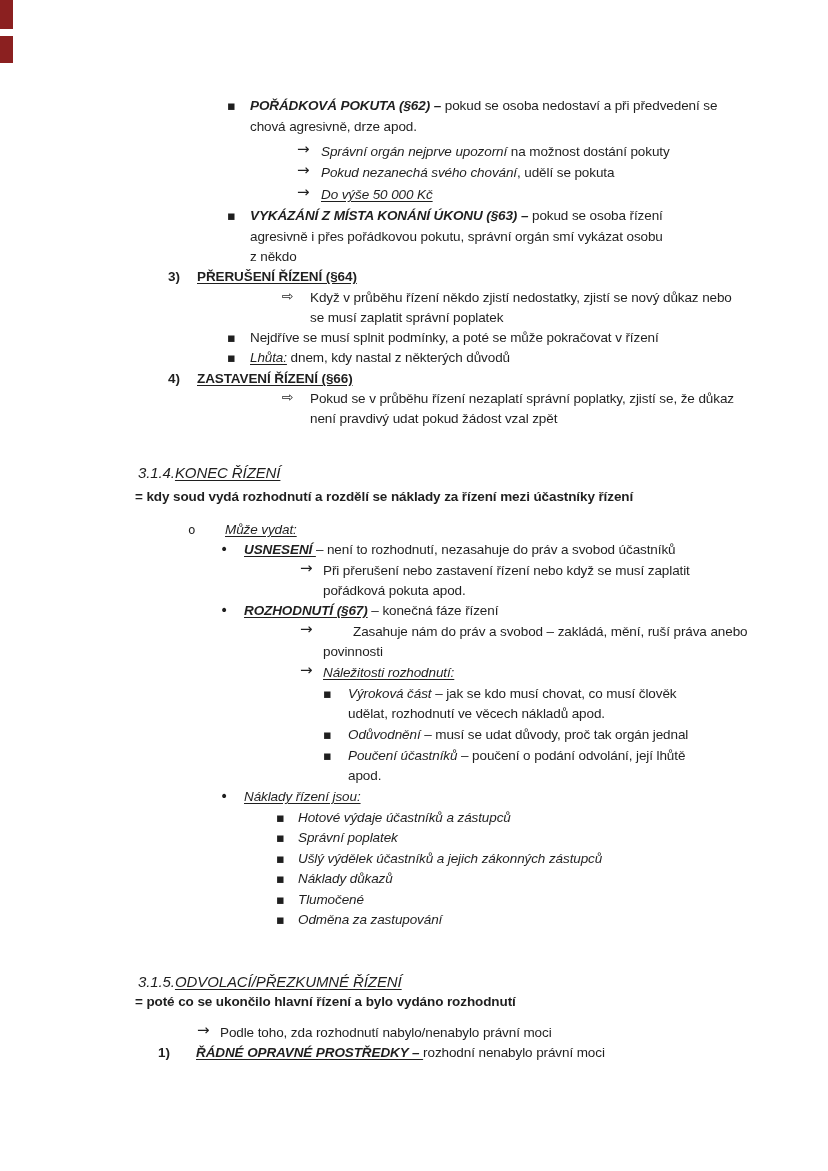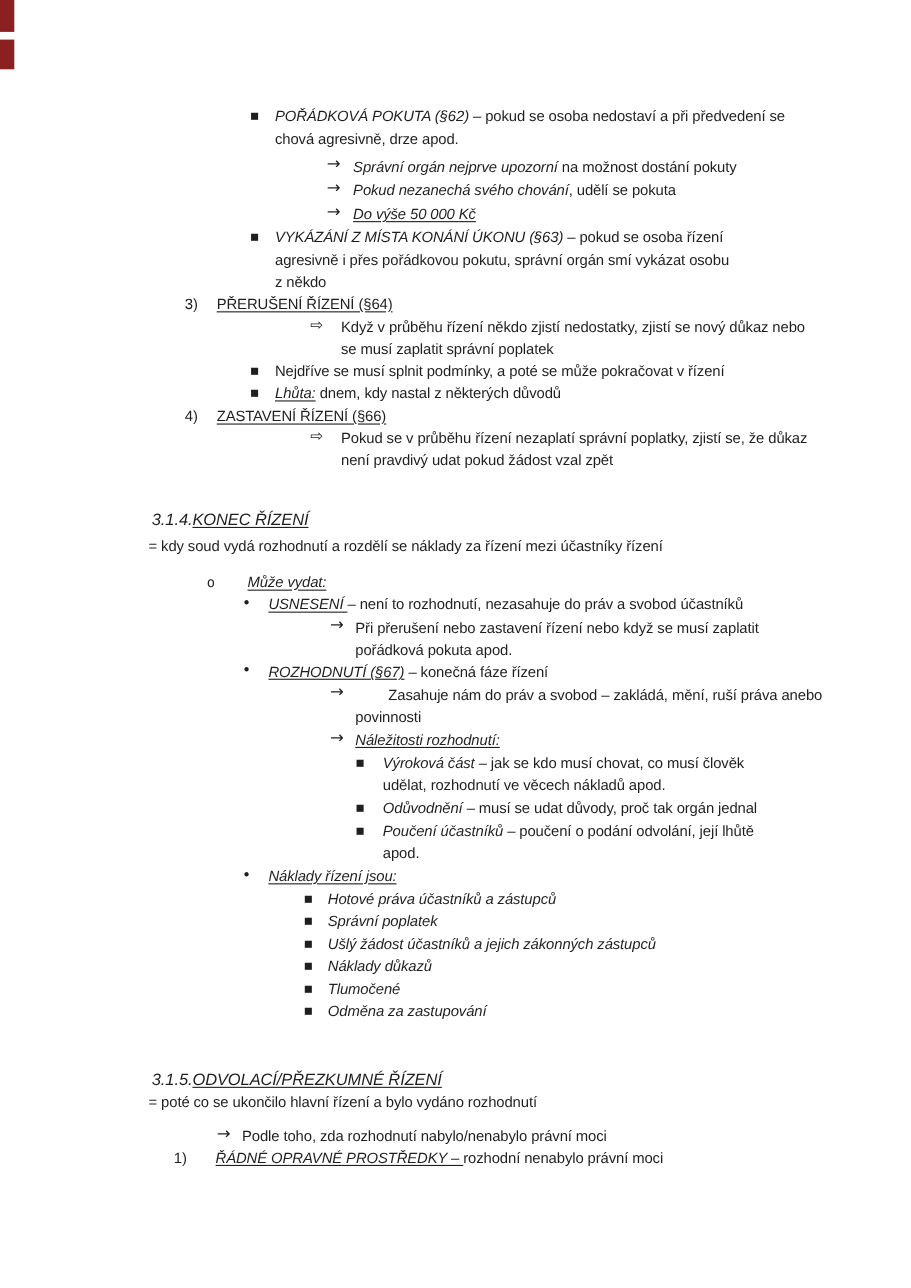--- a/index.html
+++ b/index.html
@@ -8,21 +8,21 @@
     width:828px;height:1171px;
     background:#ffffff;
     font-family:"Liberation Sans","DejaVu Sans",sans-serif;
     color:#1f1f1f;
     overflow:hidden;
   }
   .edge-mark{position:absolute;left:0;width:13px;}
   .line{position:absolute;left:0;right:0;font-size:13.5px;line-height:17px;letter-spacing:-0.1px;}
   .marker{position:absolute;top:0;}
   .text{position:absolute;top:0;white-space:nowrap;}
-  .b{font-weight:normal;}
+  .b{font-weight:bold;}
   .i{font-style:italic;}
   .u{text-decoration:underline;text-underline-offset:2px;}
   .mk-arrow{font-size:15px;top:-2px;font-family:"DejaVu Sans",sans-serif;}
   .mk-harrow{font-size:14px;top:-1px;font-family:"DejaVu Sans",sans-serif;}
   .mk-square{font-size:13px;font-family:"DejaVu Sans",sans-serif;}
   .mk-dot{font-size:14px;font-family:"DejaVu Sans",sans-serif;}
   .mk-circle{font-size:12.5px;font-family:"DejaVu Sans Mono",monospace;}
 </style>
 </head>
 <body>
@@ -145,29 +145,29 @@
       </div>
       <div class="line" style="top: 767px;">
         <span class="text" style="left: 348px;"><span>apod.</span></span>
       </div>
       <div class="line" style="top: 788px;">
         <span class="marker mk-dot" style="left: 220px;">•</span>
         <span class="text" style="left: 244px;"><span class="i u">Náklady řízení jsou:</span></span>
       </div>
       <div class="line" style="top: 809px;">
         <span class="marker mk-square" style="left: 276px;">▪</span>
-        <span class="text" style="left: 298px;"><span class="i">Hotové práva účastníků a zástupců</span></span>
+        <span class="text" style="left: 298px;"><span class="i">Hotové výdaje účastníků a zástupců</span></span>
       </div>
       <div class="line" style="top: 829px;">
         <span class="marker mk-square" style="left: 276px;">▪</span>
         <span class="text" style="left: 298px;"><span class="i">Správní poplatek</span></span>
       </div>
       <div class="line" style="top: 850px;">
         <span class="marker mk-square" style="left: 276px;">▪</span>
-        <span class="text" style="left: 298px;"><span class="i">Ušlý žádost účastníků a jejich zákonných zástupců</span></span>
+        <span class="text" style="left: 298px;"><span class="i">Ušlý výdělek účastníků a jejich zákonných zástupců</span></span>
       </div>
       <div class="line" style="top: 870px;">
         <span class="marker mk-square" style="left: 276px;">▪</span>
         <span class="text" style="left: 298px;"><span class="i">Náklady důkazů</span></span>
       </div>
       <div class="line" style="top: 891px;">
         <span class="marker mk-square" style="left: 276px;">▪</span>
         <span class="text" style="left: 298px;"><span class="i">Tlumočené</span></span>
       </div>
       <div class="line" style="top: 911px;">

